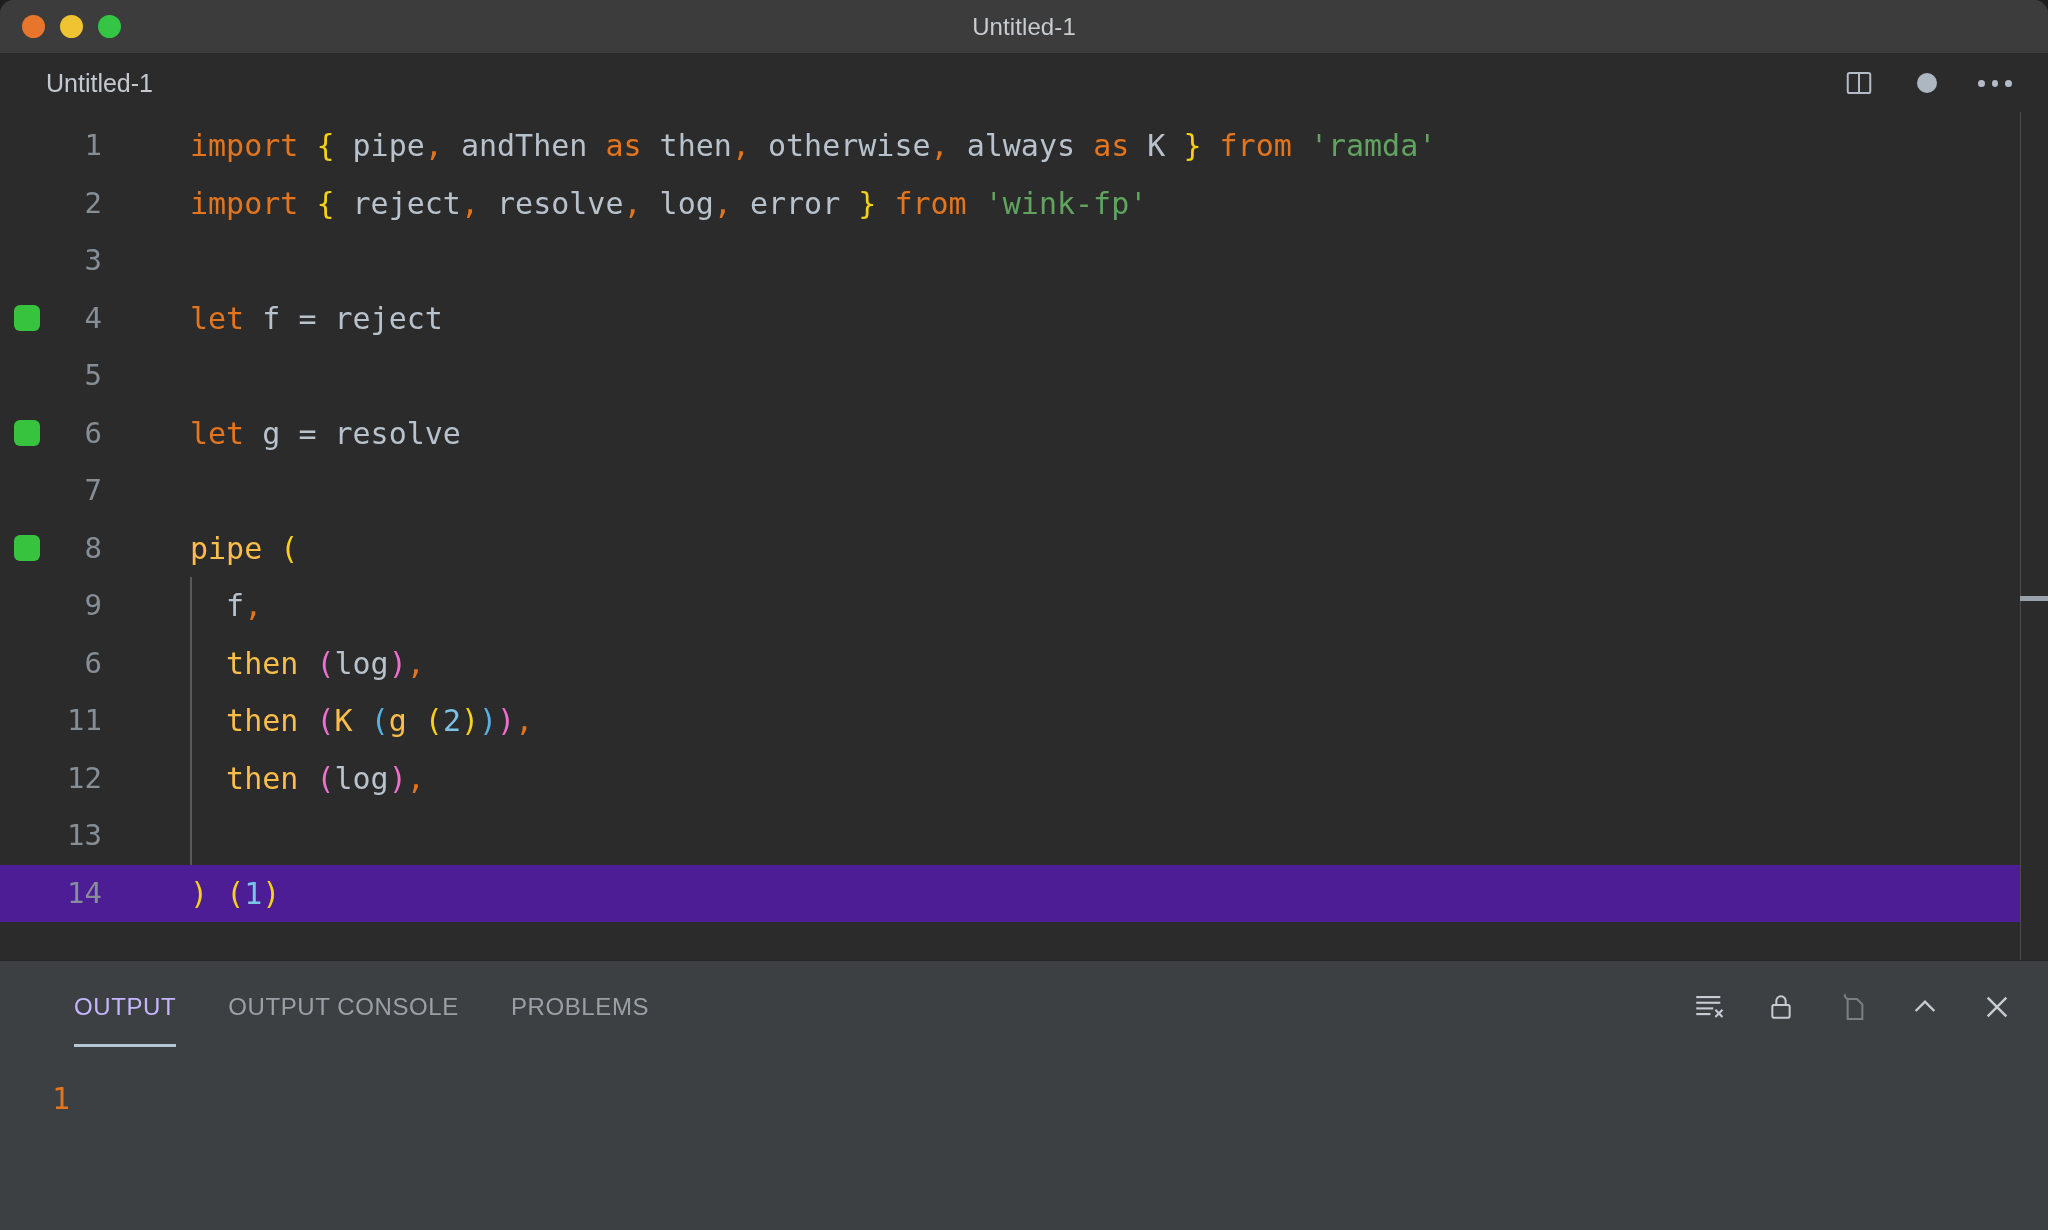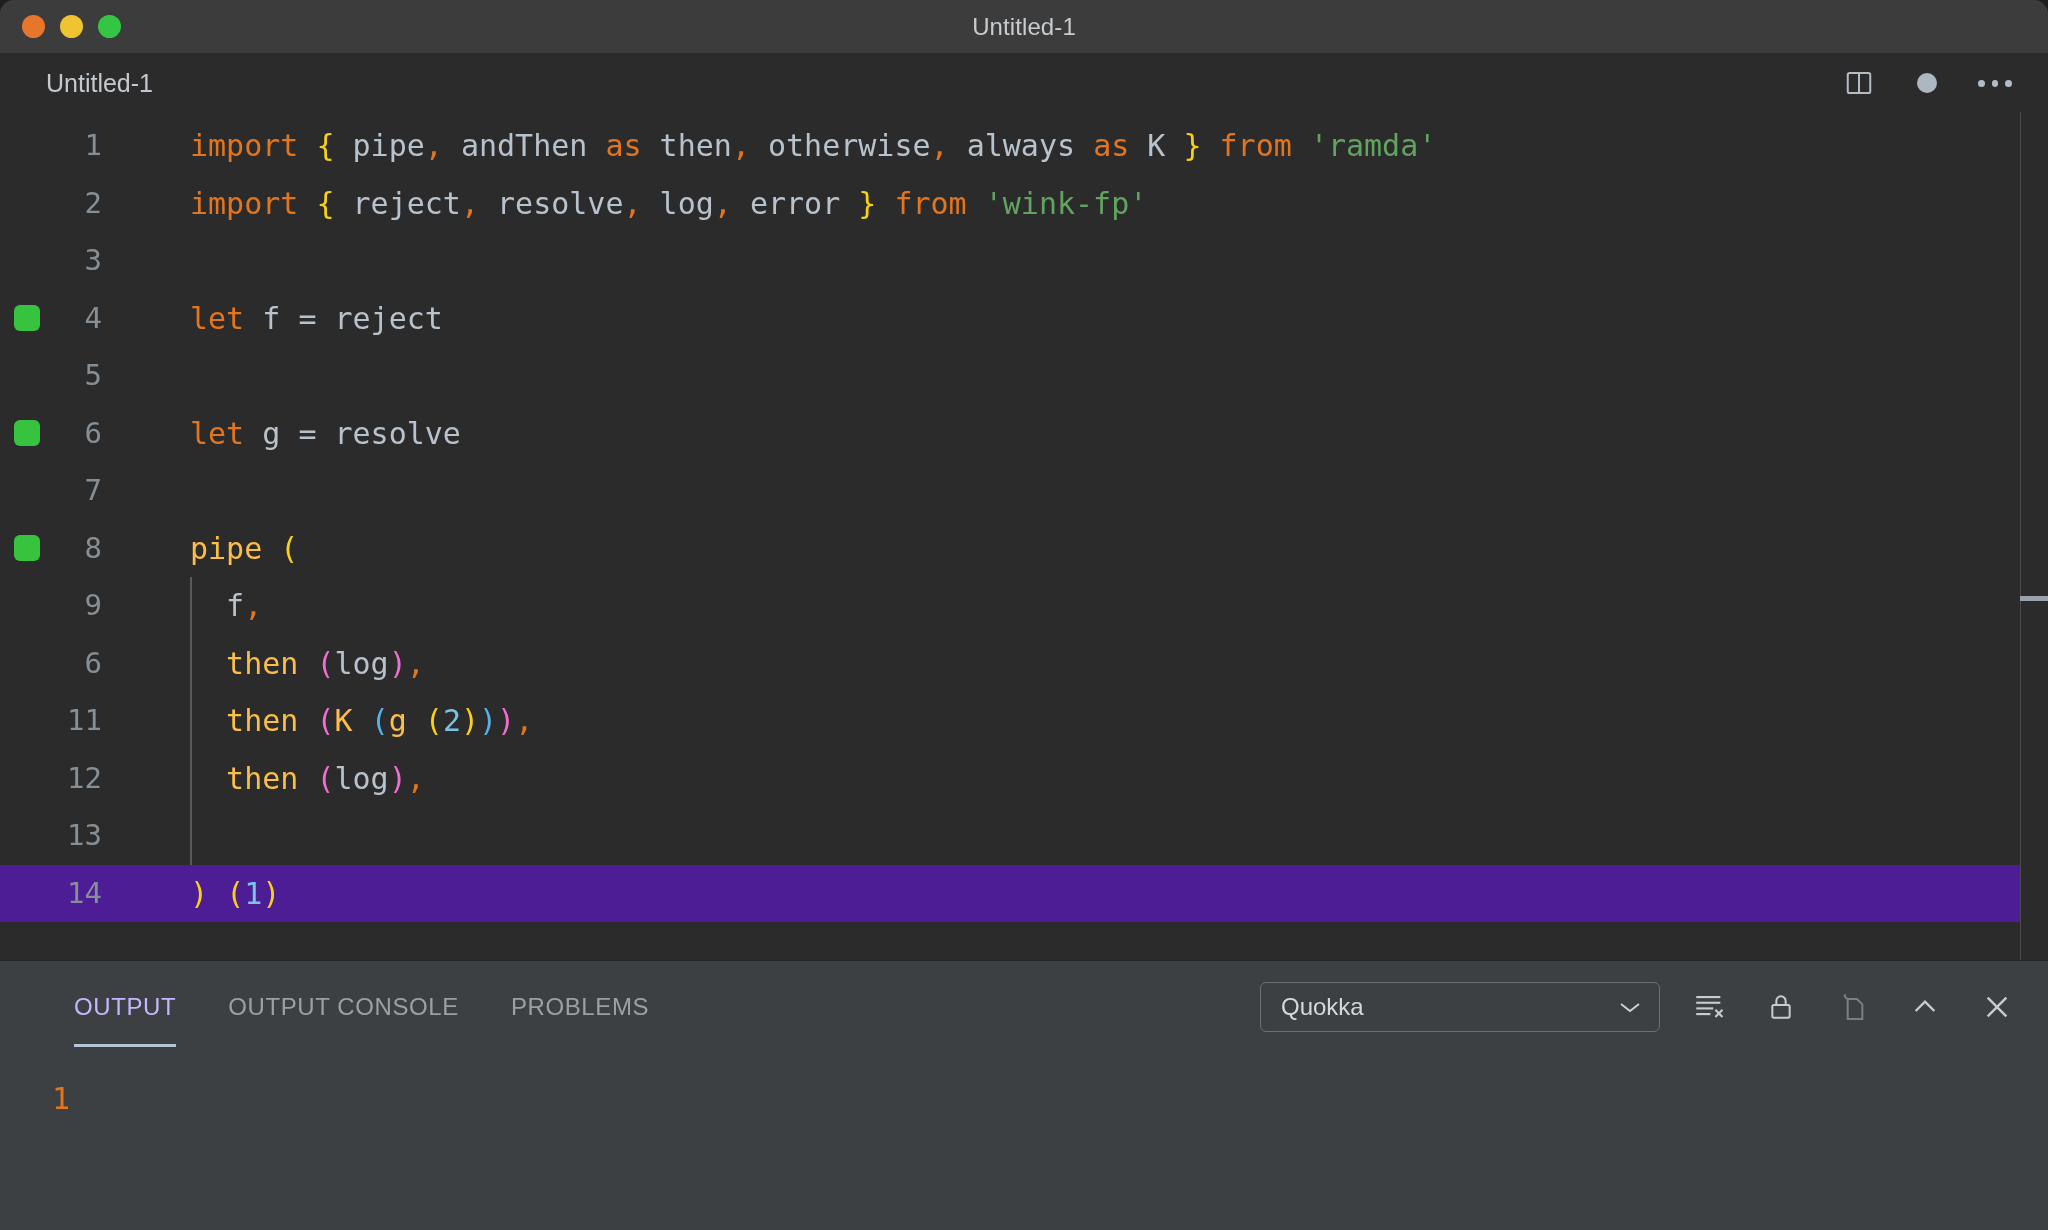--- a/index.html
+++ b/index.html
@@ -317,28 +317,20 @@
 
   <div class="panel">
     <div class="panel-header">
       <div class="panel-tabs" id="panel-tabs">
           <div class="ptab active">OUTPUT</div>
           <div class="ptab">OUTPUT CONSOLE</div>
           <div class="ptab">PROBLEMS</div>
         </div>
       <div class="panel-actions">
 
-        <div class="select-box">
-          <span>Quokka</span>
-          <span>
-            <svg width="26" height="16" viewBox="0 0 26 16" fill="none" stroke="#cfd4d9" stroke-width="1.8">
-              <polyline points="4,5 13,12 22,5"></polyline>
-            </svg>
-          </span>
-        </div>
 
         <span class="pa-icon">
           <svg width="34" height="34" viewBox="0 0 24 24" fill="none" stroke="#c6ccd2" stroke-width="1.5">
             <line x1="3" y1="5" x2="20" y2="5"></line>
             <line x1="3" y1="9" x2="20" y2="9"></line>
             <line x1="3" y1="13" x2="15" y2="13"></line>
             <line x1="3" y1="17" x2="13" y2="17"></line>
             <line x1="16.5" y1="14" x2="21.5" y2="19"></line>
             <line x1="21.5" y1="14" x2="16.5" y2="19"></line>
           </svg>

